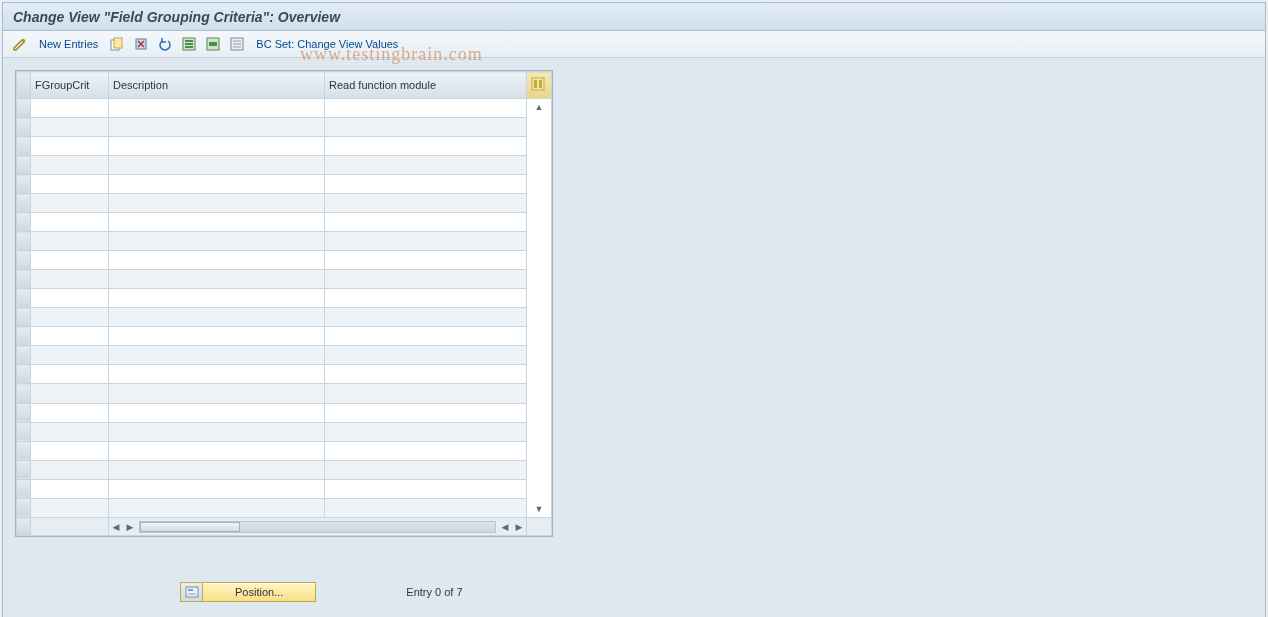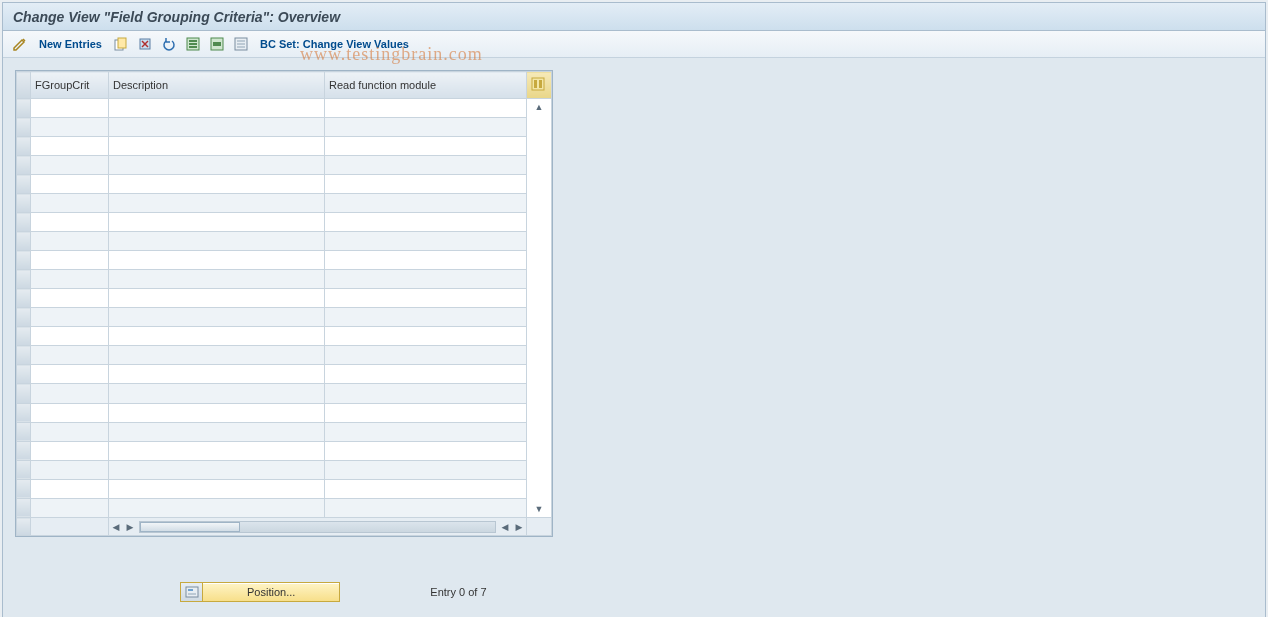--- a/index.html
+++ b/index.html
@@ -36,21 +36,20 @@
     border-bottom: 1px solid #c4d2de;
     display: flex;
     align-items: center;
     gap: 6px;
   }
   .btn-link {
     color: #004b8d;
     cursor: pointer;
     padding: 2px 4px;
     font-size: 11px;
-    font-weight: bold;
   }
   .tb-icon {
     display: inline-flex;
     align-items: center;
     justify-content: center;
     width: 18px;
     height: 18px;
     cursor: pointer;
   }
   .content {
@@ -170,21 +169,21 @@
   .pos-btn .icon-part {
     width: 22px;
     height: 100%;
     background: linear-gradient(#e8eef3,#d0dbe4);
     border-right: 1px solid #c7a93e;
     display:flex;
     align-items:center;
     justify-content:center;
   }
   .pos-btn .label-part {
-    padding: 0 44px;
+    padding: 0 32px;
     color: #333;
     font-size: 11px;
   }
   .entry-text {
     color: #333;
     font-size: 11px;
   }
   .watermark {
     position: absolute;
     left: 300px;

